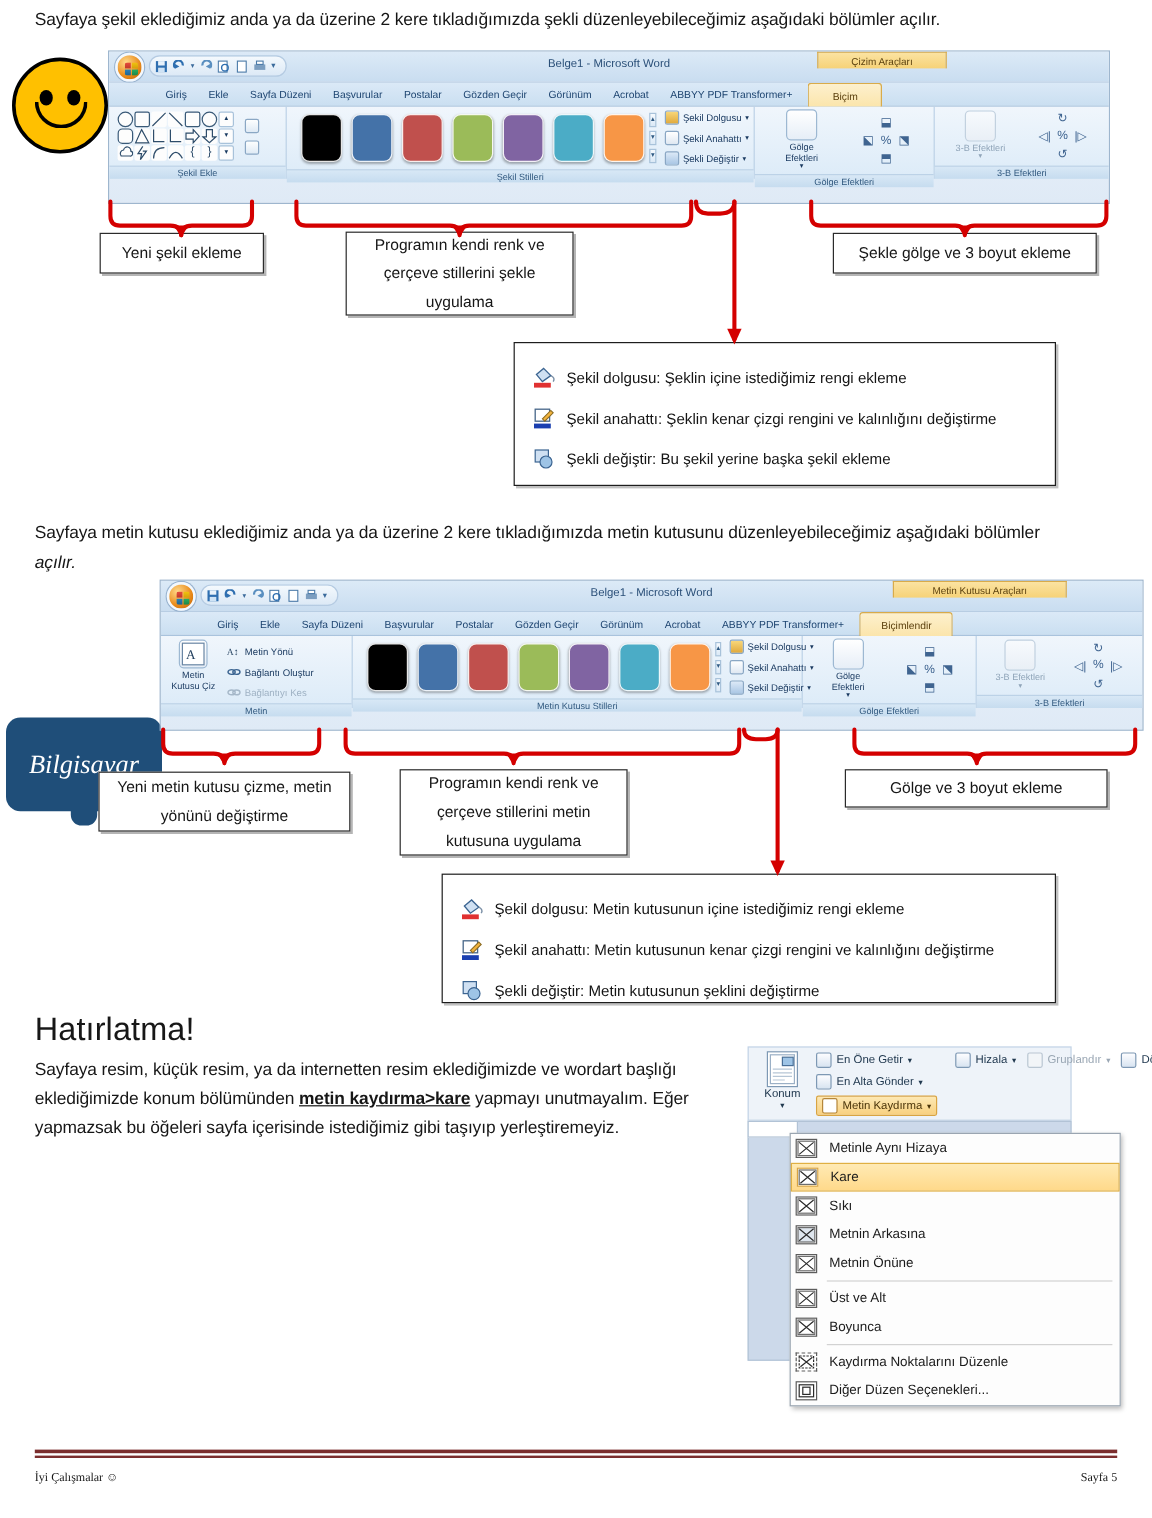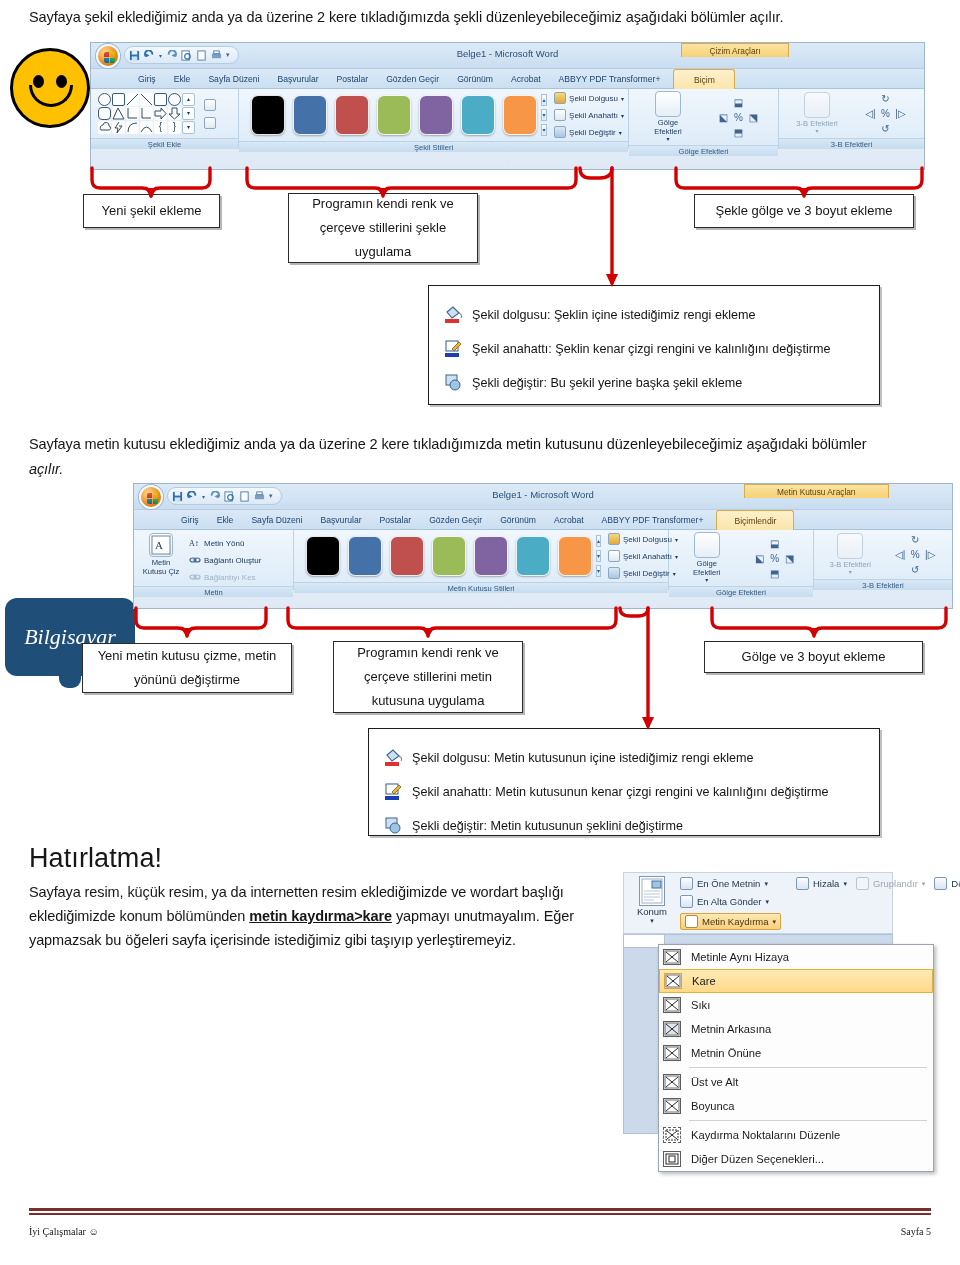--- a/index.html
+++ b/index.html
@@ -667,21 +667,21 @@
             <line x1="4" y1="23" x2="14" y2="23" stroke="#b6c6d6"></line>
           </svg>
       </span>
       <span>Konum</span>
       <span style="font-size:7px;">▾</span>
     </div>
 
     <div style="position:absolute;left:56px;top:4px;display:flex;flex-direction:column;gap:5px;">
       <span class="kbtn">
         <span class="kico"></span>
-        <span>En Öne Metnin</span>
+        <span>En Öne Getir</span>
         <span style="font-size:7px;">▾</span>
       </span>
       <span class="kbtn">
         <span class="kico"></span>
         <span>En Alta Gönder</span>
         <span style="font-size:7px;">▾</span>
       </span>
       <span class="kbtn highlight">
         <span class="kico" style="background:#fff;border-color:#b5863a;"></span>
         <span>Metin Kaydırma</span>

